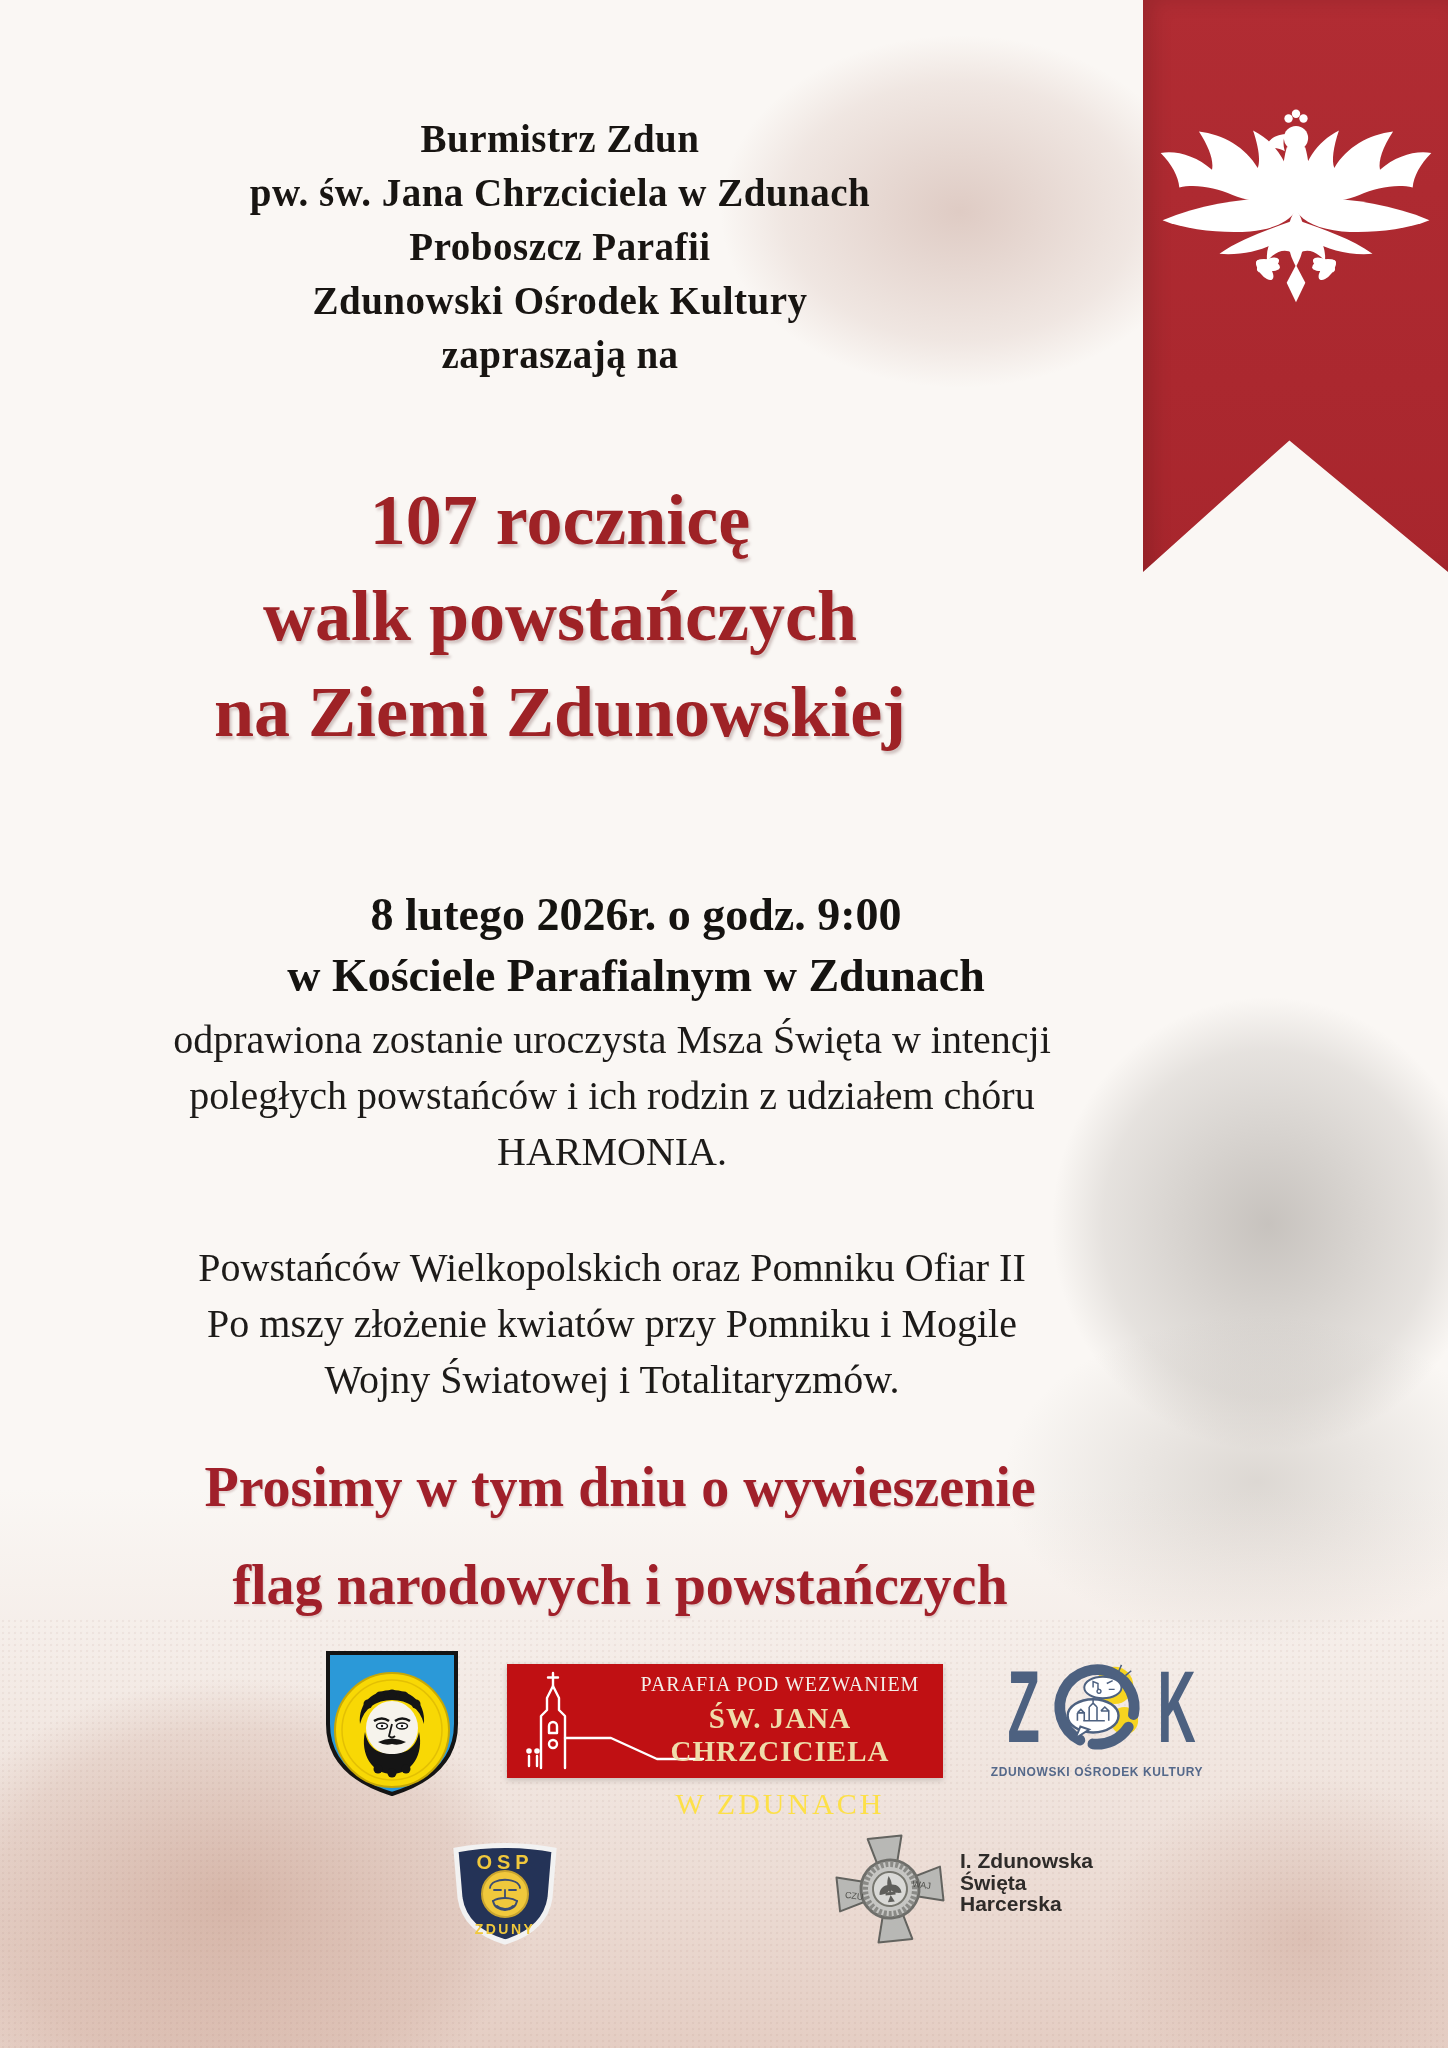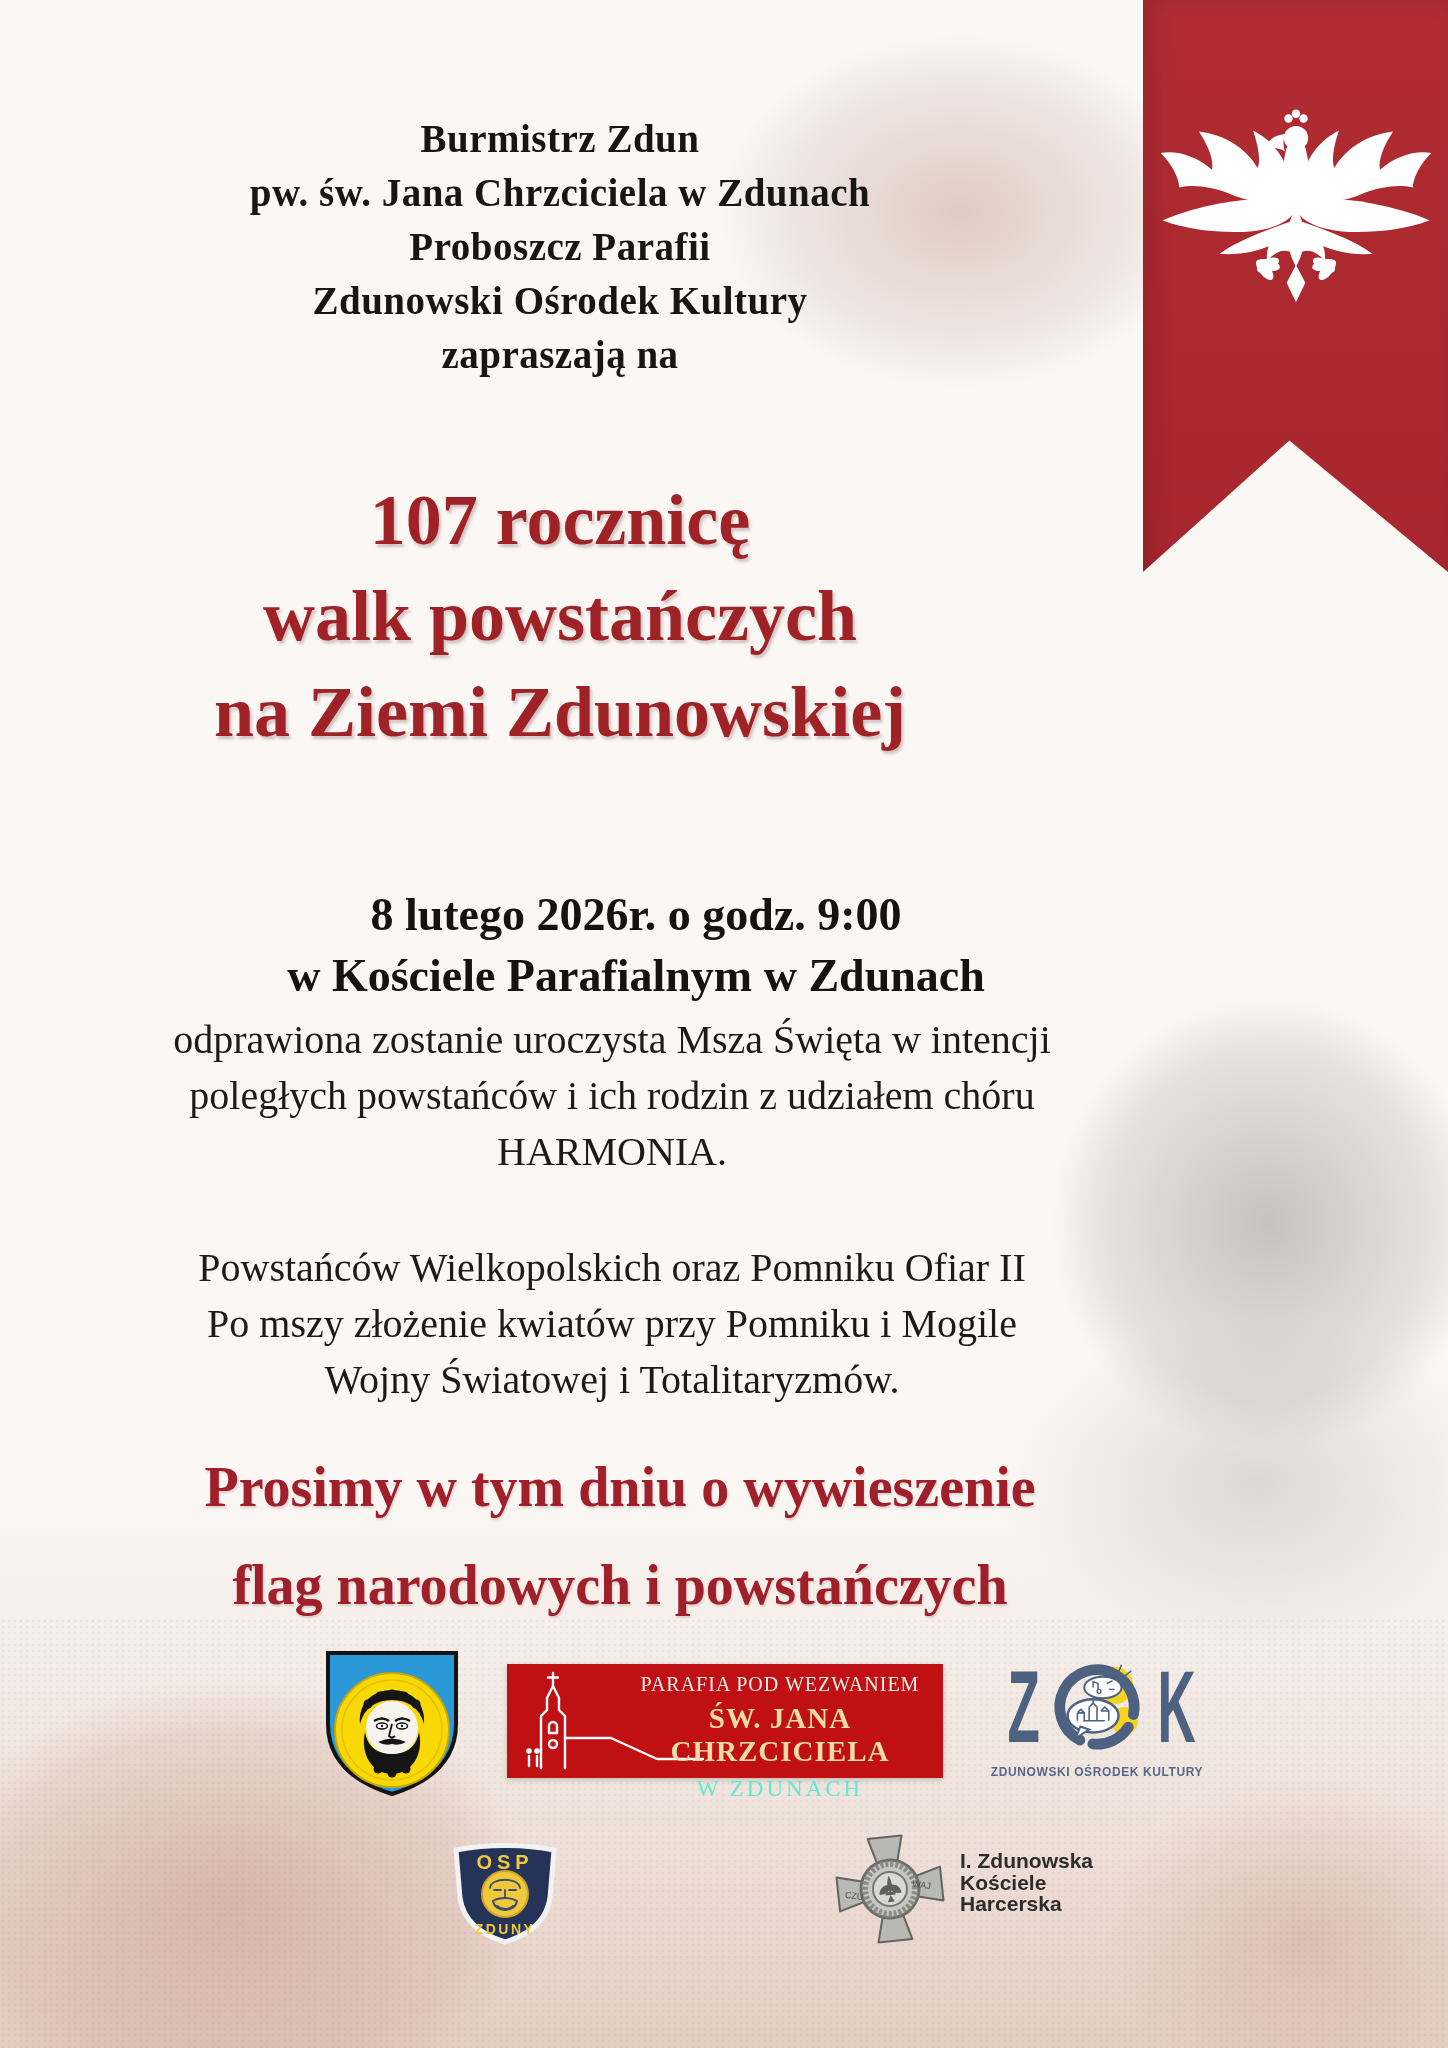--- a/index.html
+++ b/index.html
@@ -48,21 +48,21 @@
     font-weight:bold; font-size:56px; line-height:98px; color:#a0202a;
     text-shadow:1px 2px 2px rgba(120,60,60,.2); }
 
   .herb  { position:absolute; left:323px; top:1648px; }
   .parish{ position:absolute; left:507px; top:1664px; width:436px; height:114px;
     background:#c01013; box-shadow:0 2px 6px rgba(0,0,0,.18); }
   .parish-art  { position:absolute; inset:0; pointer-events:none; }
   .parish-text { position:absolute; left:118px; right:8px; top:9px; text-align:center; }
   .parish-l1 { font-size:20px; letter-spacing:1px; color:#f3efe9; }
   .parish-l2 { font-size:29px; font-weight:bold; color:#efdcaa; letter-spacing:1px; margin-top:6px; }
-  .parish-l3 { font-size:23px; color:#5eead4; letter-spacing:3px; margin-top:8px; }
+  .parish-l3 { font-size:30px; color:#fde047; letter-spacing:3px; margin-top:19px; }
 
   .zok { position:absolute; left:990px; top:1656px; width:214px; text-align:center;
     font-family:"Liberation Sans", sans-serif; color:#4d6180; }
   .zok-letters { display:flex; align-items:center; justify-content:center; height:102px; }
   .zok-letter  { display:inline-block; font-size:102px; font-weight:bold; line-height:95px;
     width:56px; transform:scaleX(.52); transform-origin:center; color:#4d6180; }
   .zok-caption { margin-top:7px; font-size:12px; font-weight:bold; letter-spacing:.6px; color:#54688a; }
 
   .osp { position:absolute; left:446px; top:1838px; }
   .scout-cross { position:absolute; left:833px; top:1832px; transform:rotate(-6deg); }
@@ -246,17 +246,17 @@
       <path d="M57 53 C63 52 68 56 68 62 C62 62 58 60 57 56 Z"></path>
       <rect x="52" y="60" width="10" height="3"></rect>
       <path d="M57 63 L53.5 70 H60.5 Z"></path>
     </g>
     <text x="11" y="61" font-size="9" font-family="Liberation Sans, sans-serif" fill="#4f4f4b" transform="rotate(13 11 61)">CZU</text>
     <text x="79" y="57" font-size="9" font-family="Liberation Sans, sans-serif" fill="#4f4f4b" transform="rotate(13 79 57)">WAJ</text>
   </svg>
 
   <div class="scout-text">
     <div>I. Zdunowska</div>
-    <div>Kościele</div>
+    <div>Święta</div>
     <div>Harcerska</div>
   </div>
 
 </div>
 
 </body></html>

